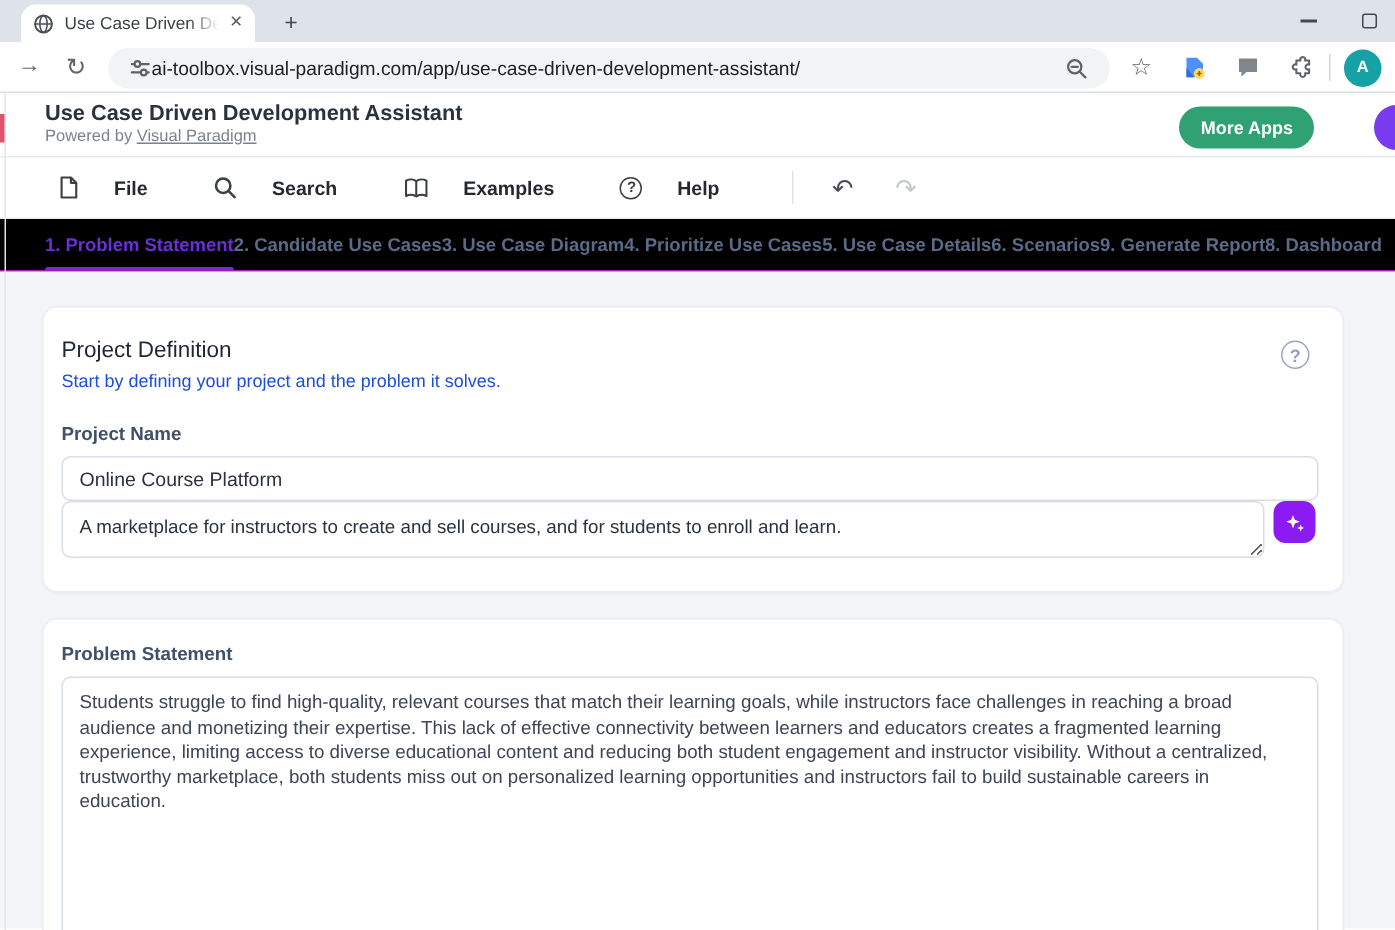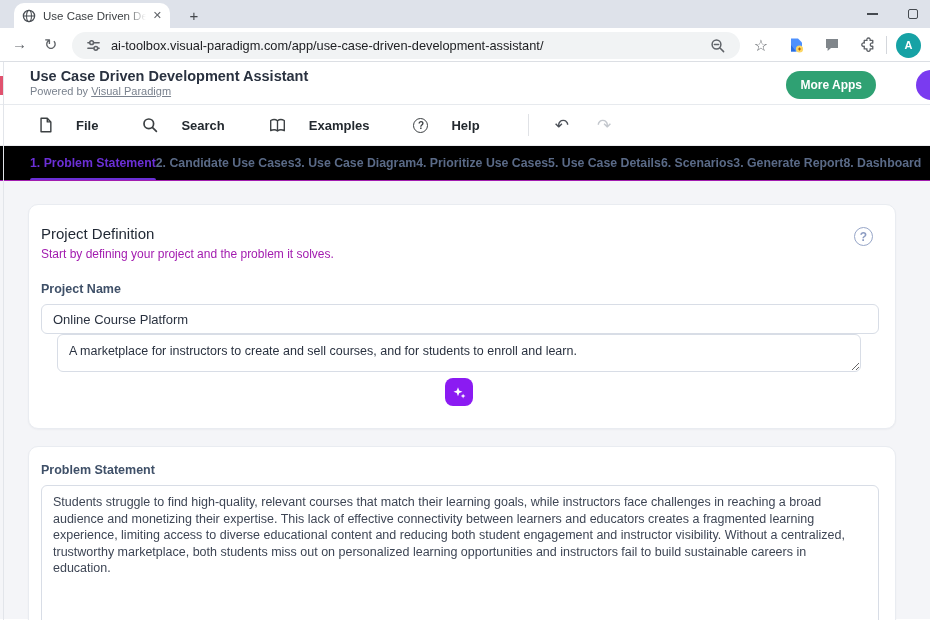--- a/index.html
+++ b/index.html
@@ -19,21 +19,21 @@
   .win-controls { position:absolute; right:12px; top:0; height:28px; display:flex;
     align-items:center; gap:30px; }
   .win-min { width:11px; height:1.6px; background:#454a50; }
   .win-max { width:10px; height:10px; border:1.4px solid #454a50; border-radius:2px; }
 
   .toolbar { position:relative; height:34px; background:#fff;
     border-bottom:1px solid #dcdfe4; }
   .nav-ic { position:absolute; top:7px; color:#5f6368; font-size:15px; }
   .omnibox { position:absolute; left:72px; top:4px; width:668px; height:27px;
     background:#f1f3f4; border-radius:14px; display:flex; align-items:center;
-    padding:0 14px; gap:10px; }
+    padding:0 14px; }
   .url-text { font-size:12.8px; color:#202124; white-space:nowrap; overflow:hidden; flex:1; }
   .tb-right { position:absolute; right:0; top:0; height:34px; display:flex;
     align-items:center; }
   .avatar { width:25px; height:25px; border-radius:50%; background:#16a2a5; color:#fff;
     font-size:11px; font-weight:bold; display:flex; align-items:center; justify-content:center; }
   .vsep { width:1px; height:18px; background:#d4d7dc; margin:0 9px; }
   svg.ic { display:block; }
 
   .left-edge { position:absolute; left:3px; top:62px; width:1px; height:558px;
     background:#e2e5ea; z-index:5; }
@@ -75,31 +75,31 @@
   .step.active::after { content:""; position:absolute; left:0; right:0; bottom:0;
     height:2.5px; background:#6b2fd6; border-radius:2px 2px 0 0; }
 
   
   .content { height:438px; background:#f4f5f8; padding-top:23px; }
   .card { margin-left:28px; width:868px; background:#fff; border:1px solid #e9ecf1;
     border-radius:10px; box-shadow:0 1px 2px rgba(20,30,50,.04); position:relative; }
   .card1 { padding:20px 18px 22px 12px; }
   .card2 { margin-top:17px; padding:16px 18px 0 12px; height:260px; }
   .card-title { font-size:15px; font-weight:normal; color:#1f2733; }
-  .card-sub { font-size:12px; color:#a21caf; margin-top:5px; }
+  .card-sub { font-size:12px; color:#1d4ed8; margin-top:5px; }
   .help-badge { position:absolute; right:22px; top:22px; width:19px; height:19px;
     border:1.6px solid #97a6c8; border-radius:50%; color:#8c9cc2; font-size:12px;
     font-weight:bold; display:flex; align-items:center; justify-content:center;
     cursor:pointer; }
   .fld-label { font-size:12.5px; font-weight:600; color:#3f5068; margin:21px 0 8px; }
   .card2 .fld-label { margin-top:0; }
   .txt-input { width:838px; height:30px; border:1px solid #d8dde6; border-radius:6px;
     padding:0 11px; font-size:13px; color:#2a3240; font-family:inherit; outline:none;
     display:block; }
-  .desc-row { display:flex; align-items:center; gap:6px;flex-direction:column; }
+  .desc-row { display:flex; align-items:flex-start; gap:6px; }
   .txt-area { border:1px solid #d8dde6; border-radius:6px; padding:8px 11px;
     font-size:12.5px; line-height:1.35; color:#2a3240; font-family:inherit;
     outline:none; resize:both; display:block; }
   .desc-area { width:804px; height:38px; }
   .ai-btn { width:28px; height:28px; background:#8b1bf2; border:none; border-radius:8px;
     cursor:pointer; display:flex; align-items:center; justify-content:center; }
   .problem-area { width:838px; height:210px; line-height:1.32; color:#3e4655;
     resize:both; }
 </style>
 </head>
@@ -201,21 +201,21 @@
   <span class="undo-redo redo">↷</span>
 </div>
 
 <div class="steps">
   <div class="step active">1. Problem Statement</div>
   <div class="step">2. Candidate Use Cases</div>
   <div class="step">3. Use Case Diagram</div>
   <div class="step">4. Prioritize Use Cases</div>
   <div class="step">5. Use Case Details</div>
   <div class="step">6. Scenarios</div>
-  <div class="step">3. Generate Report</div>
+  <div class="step">9. Generate Report</div>
   <div class="step">8. Dashboard</div>
 </div>
 
 <div class="content">
 
   <div class="card card1">
     <div class="card-title">Project Definition</div>
     <div class="card-sub">Start by defining your project and the problem it solves.</div>
     <div class="help-badge">?</div>
 

